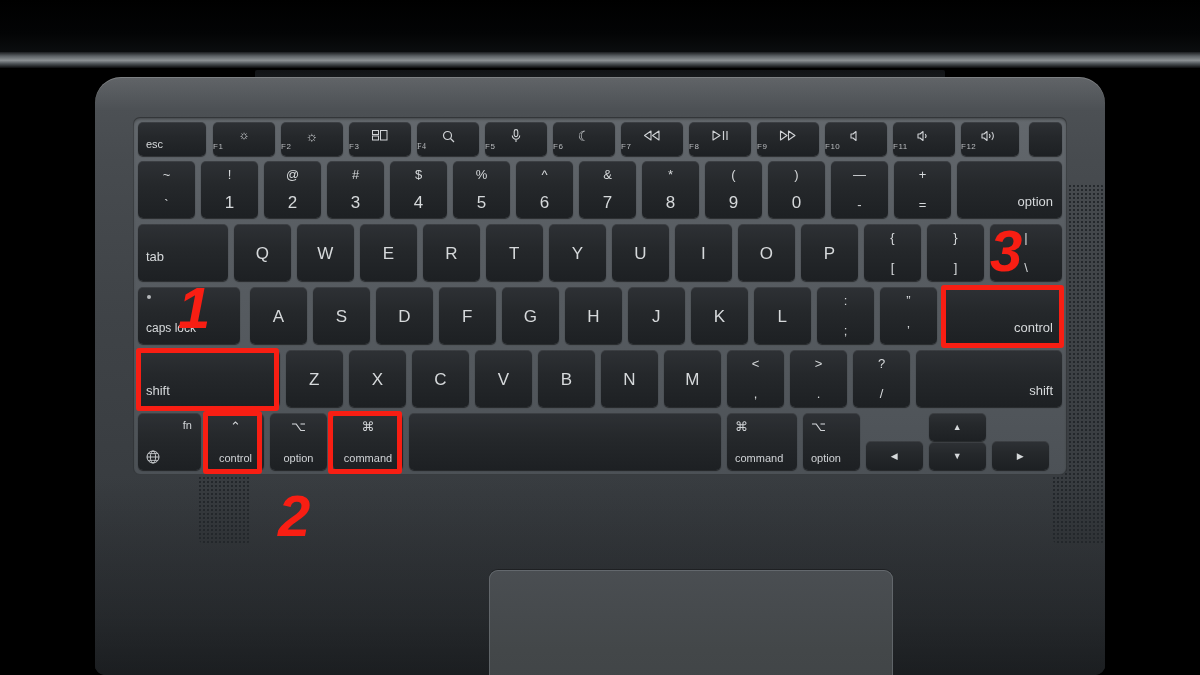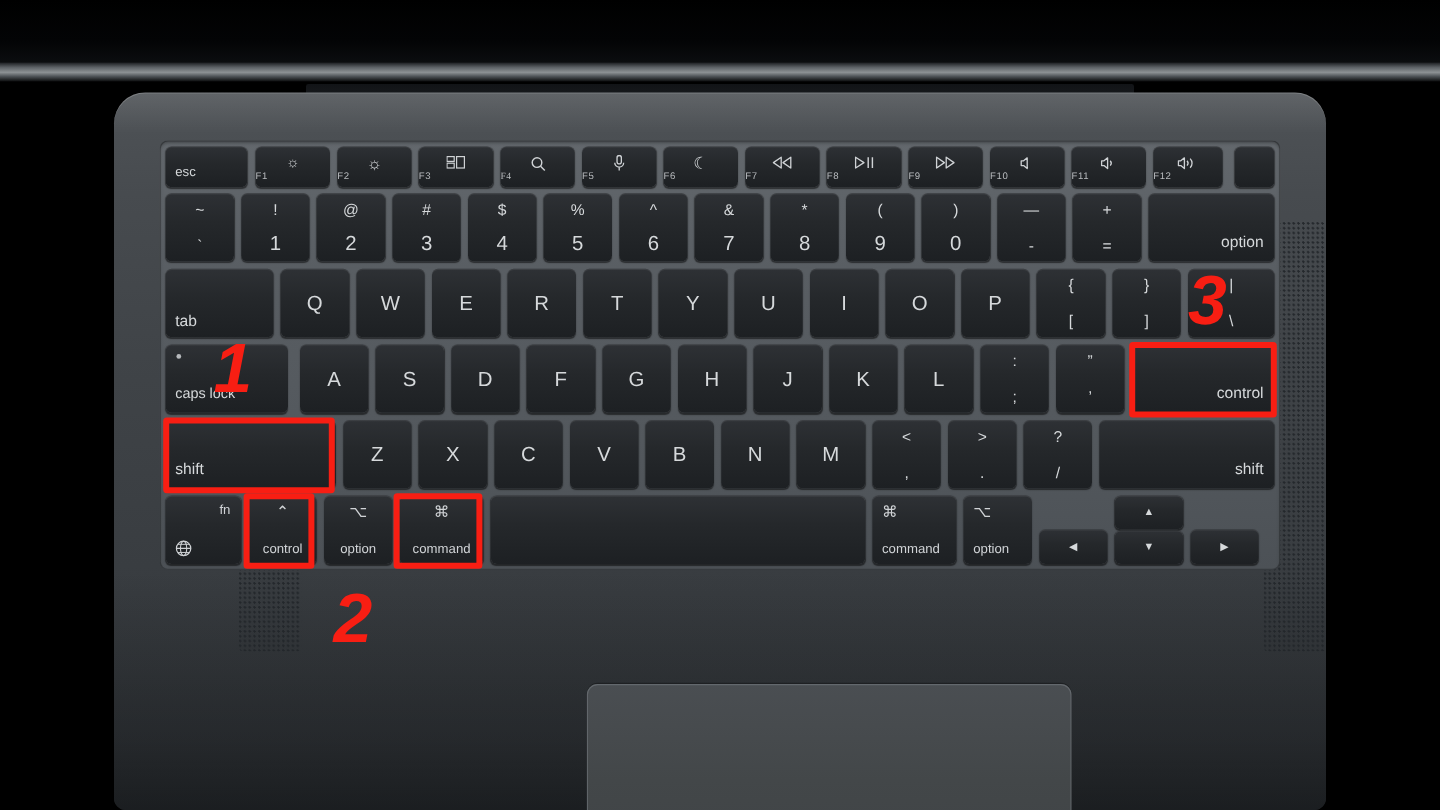--- a/index.html
+++ b/index.html
@@ -447,21 +447,21 @@
         <span class="legend-top">+</span>
         <span class="legend-bot">=</span>
       </div>
       <div class="key" style="left:824px;top:44px;width:105px;height:57px;">
         <span class="legend-br" style="font-size:13px;bottom:10px;">option</span>
       </div>
     </div>
 
     <div class="krow">
       <div class="key" style="left:5px;top:107px;width:90px;height:57px;">
-        <span class="legend-bl" style="font-size:13px;bottom:7px;">tab</span>
+        <span class="legend-bl" style="font-size:13px;bottom:18px;">tab</span>
       </div>
       <div class="key" style="left:101px;top:107px;width:57px;height:57px;">
         <span class="legend-center">Q</span>
       </div>
       <div class="key" style="left:164px;top:107px;width:57px;height:57px;">
         <span class="legend-center">W</span>
       </div>
       <div class="key" style="left:227px;top:107px;width:57px;height:57px;">
         <span class="legend-center">E</span>
       </div>

